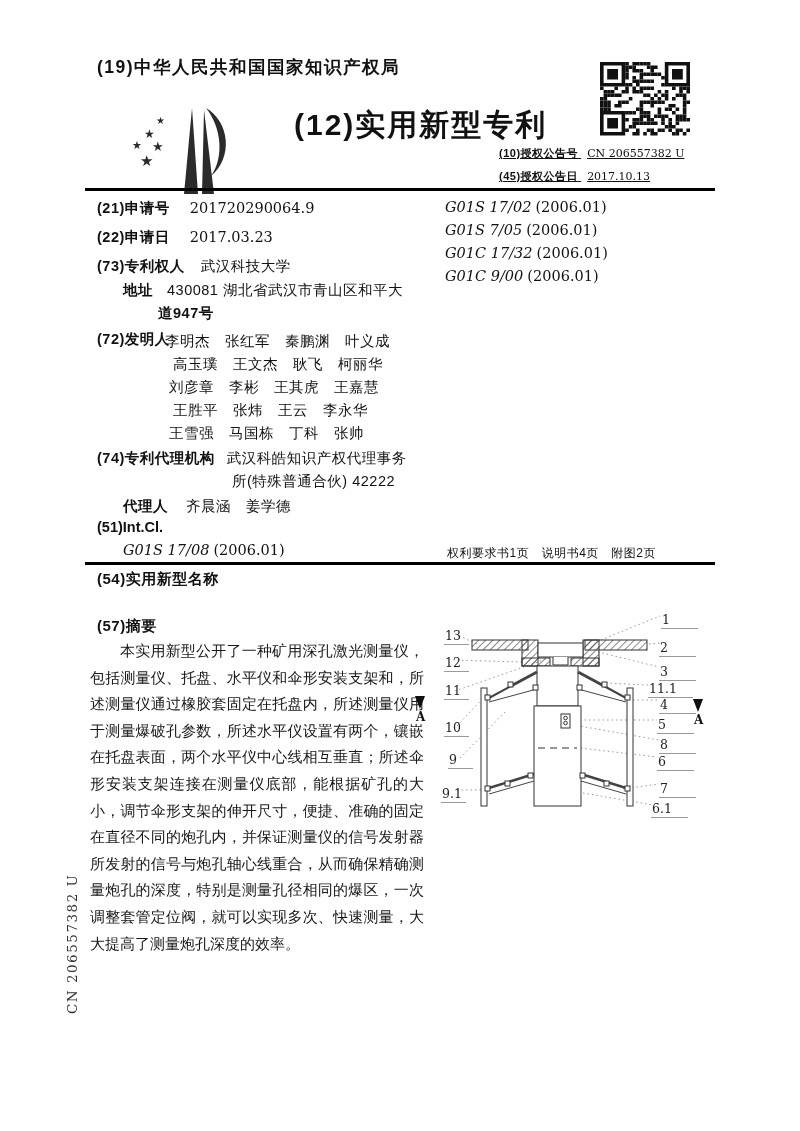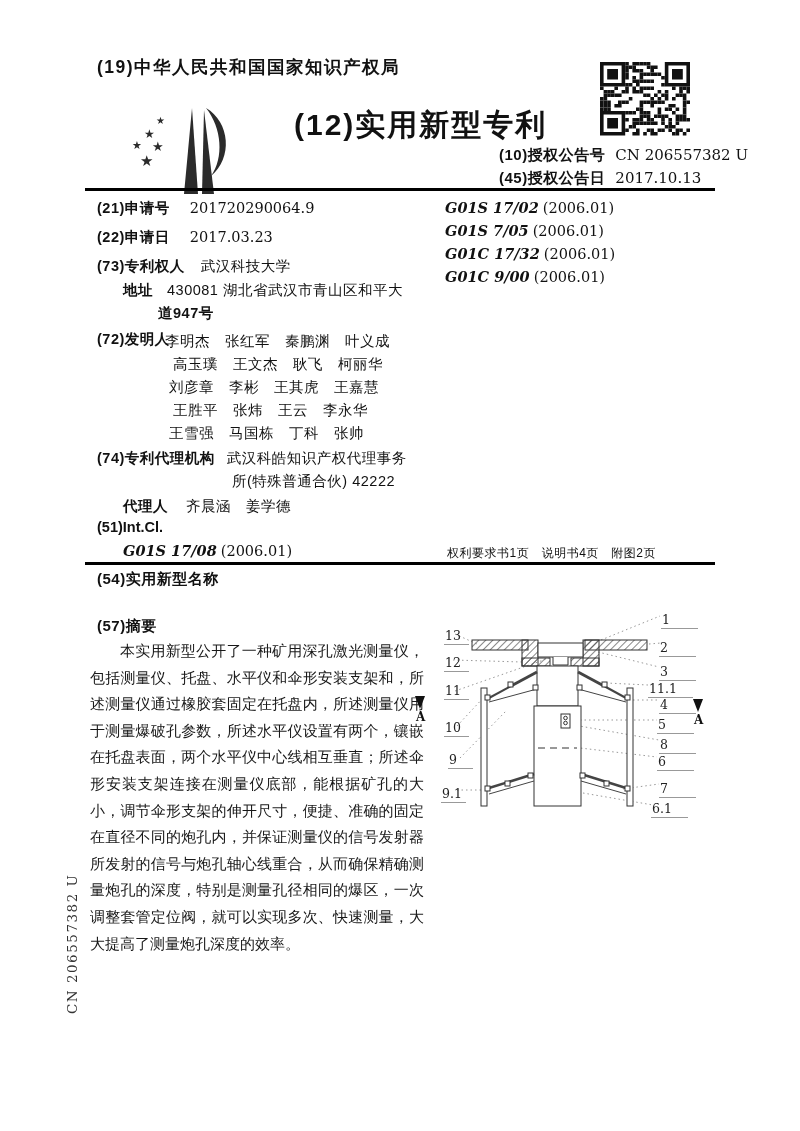--- a/index.html
+++ b/index.html
@@ -1,27 +1,27 @@
 <!DOCTYPE html>
 <html><head>
 <meta charset="utf-8">
 <style>
   html,body{margin:0;padding:0;background:#e8e8e8;}
   .page{position:relative;width:800px;height:1131px;background:#ffffff;overflow:hidden;
         font-family:"Liberation Sans",sans-serif;color:#111;}
   .abs{position:absolute;}
   .lbl{font-weight:700;}
   .num{font-family:"DejaVu Serif","Liberation Serif",serif;}
-  .code{font-family:"DejaVu Serif","Liberation Serif",serif;font-style:italic;font-weight:700;}
+  .code{font-family:"DejaVu Serif","Liberation Serif",serif;font-style:italic;font-weight:400;}
   .suffix{font-family:"DejaVu Serif","Liberation Serif",serif;}
   .cjk{letter-spacing:0.5px;}
   .rule{position:absolute;background:#000;}
   .office{font-size:17.5px;font-weight:600;letter-spacing:1.5px;}
   .doctitle{font-size:30px;font-weight:600;letter-spacing:2px;}
-  .pubrow{font-size:15px;}
+  .pubrow{font-size:11px;text-decoration:underline;}
   .row{font-size:14.5px;white-space:nowrap;}
   .names{font-size:14.5px;line-height:23px;white-space:nowrap;}
   .abstract{width:334px;font-size:15px;line-height:26.6px;text-align:justify;text-indent:2em;color:#181818;}
   .figwrap{position:absolute;left:415px;top:590px;width:305px;height:255px;}
   .figlabel{position:absolute;font-family:"DejaVu Serif","Liberation Serif",serif;font-size:12.5px;color:#222;
             border-bottom:1px solid #999;padding:0 4px 1px 1px;min-width:20px;line-height:14px;}
   .figlabel.r{padding-right:16px;}
   .amark{position:absolute;width:0;height:0;border-left:5px solid transparent;border-right:5px solid transparent;border-top:13px solid #111;}
   .aletter{position:absolute;font-family:"DejaVu Serif",serif;font-weight:700;font-size:12px;color:#111;}
   .sidenum{position:absolute;left:64px;top:1014px;transform:rotate(-90deg);transform-origin:left top;

